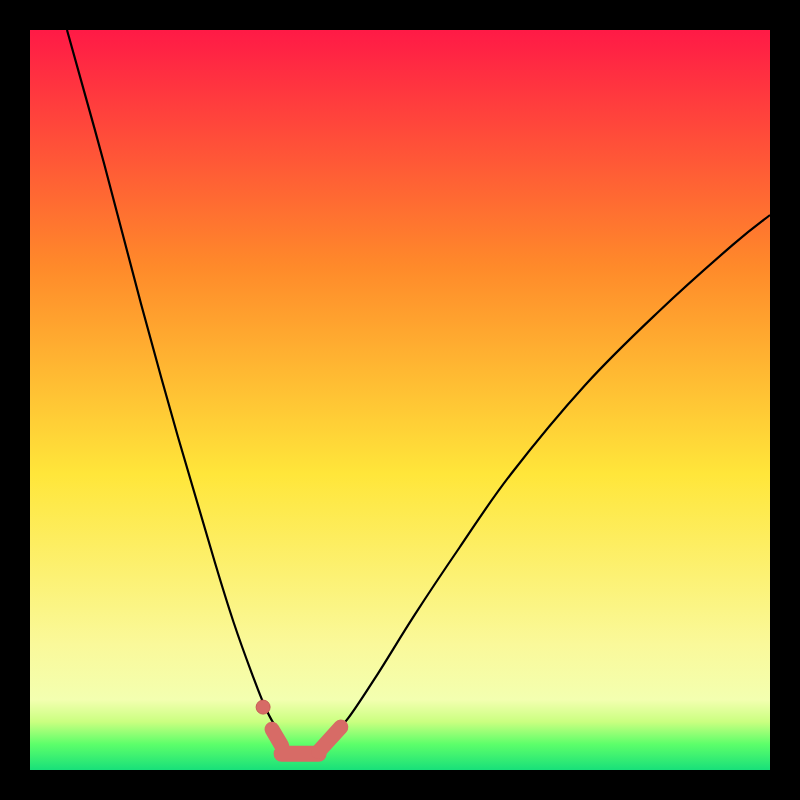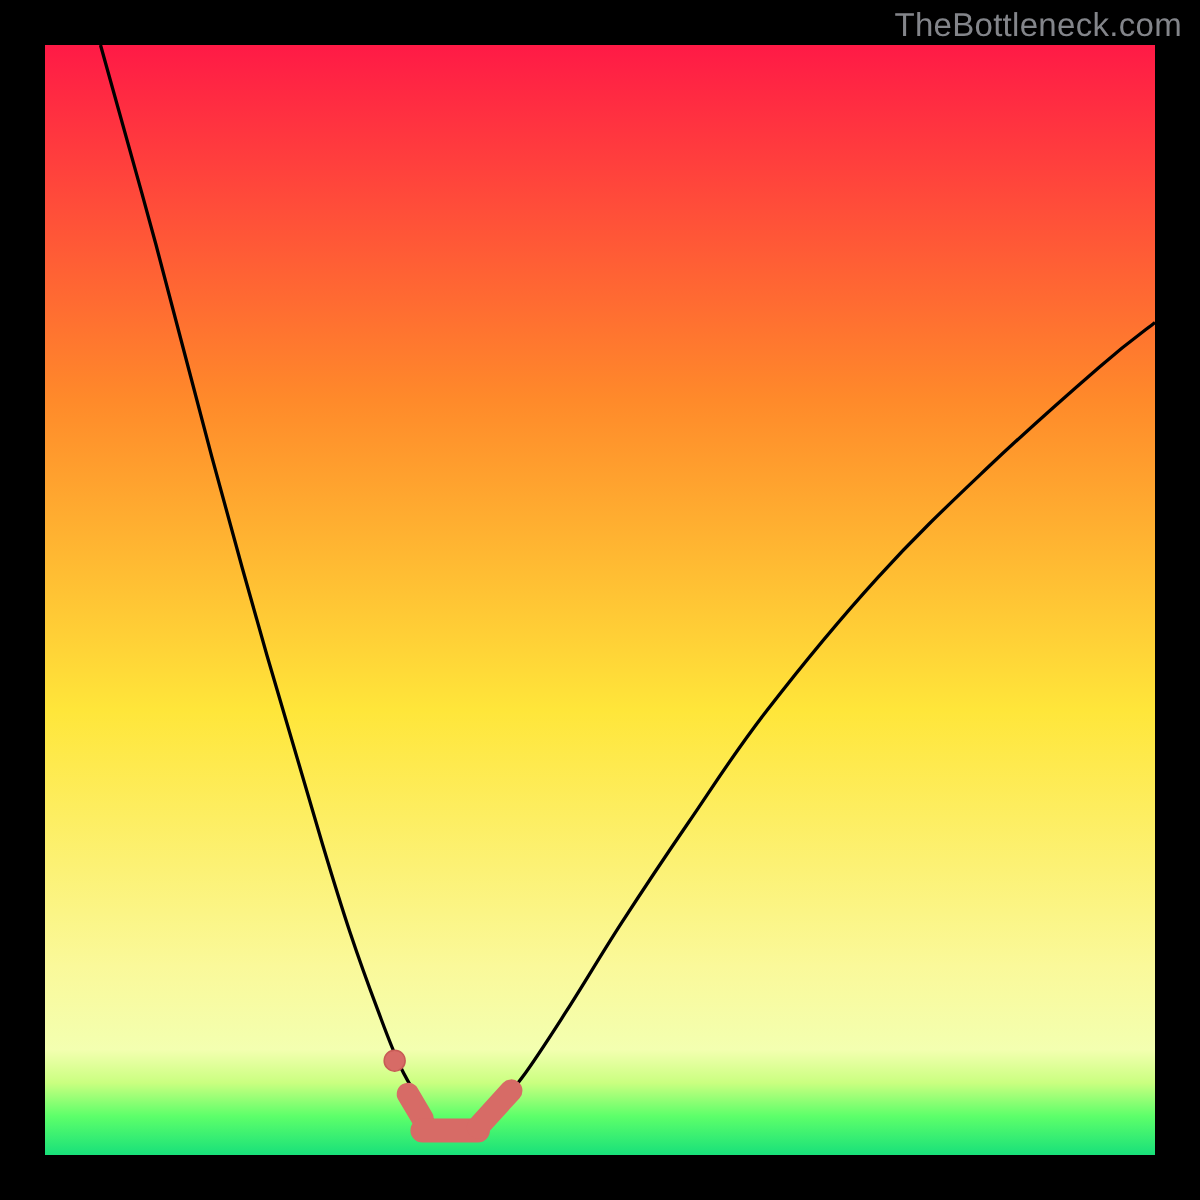--- a/index.html
+++ b/index.html
@@ -53,14 +53,13 @@
 
     <path id="curve-path" fill="none" stroke-width="2.2" d="M 67 30 C 73.66 53.976000000000006, 90.68 113.91600000000005, 104 163.20000000000005 C 117.32 212.48400000000004, 127.68 254.51600000000002, 141 303.8 C 154.32 353.084, 164.68 390.38, 178 437 C 191.32 483.62, 205.01 529.5, 215 562.8 C 224.99 596.0999999999999, 226.84000000000003 602.02, 233.50000000000003 622 C 240.16000000000003 641.98, 246.006 657.8159999999999, 252 673.8 C 257.99399999999997 689.784, 261.472 699.478, 266.8 710.8 C 272.12800000000004 722.122, 277.60400000000004 730.0400000000001, 281.6 736.7 C 285.596 743.36, 286.336 744.4699999999999, 289 747.8 C 291.664 751.13, 293.736 753.6016000000001, 296.4 755.2 C 299.06399999999996 756.7984, 301.136 756.68, 303.8 756.68 C 306.464 756.68, 307.204 757.4644000000001, 311.2 755.2 C 315.19599999999997 752.9356, 319.34 750.76, 326 744.1 C 332.66 737.44, 338.876 730.854, 348.2 718.2 C 357.524 705.546, 365.81199999999995 692.448, 377.79999999999995 673.8 C 389.78799999999995 655.1519999999999, 400.148 637.244, 414.8 614.6 C 429.452 591.956, 441.884 573.308, 459.2 548 C 476.51599999999996 522.692, 488.356 503.304, 511 474 C 533.644 444.696, 558.36 414.504, 585 385.2 C 611.64 355.89599999999996, 632.36 336.508, 659 311.2 C 685.64 285.892, 713.02 261.916, 733 244.60000000000002 C 752.98 227.28400000000002, 763.34 220.328, 770 215" stroke="#000000"></path>
 
     <g id="markers">
         <circle cx="263.1" cy="707.1" r="7" fill="#d76b66" stroke="#c75b56" stroke-width="1"></circle>
         <line x1="271.98" y1="729.3" x2="281.6" y2="745.58" stroke="#d76b66" stroke-width="15" stroke-linecap="round"></line>
         <line x1="281.6" y1="753.72" x2="318.6" y2="753.72" stroke="#d76b66" stroke-width="16" stroke-linecap="round"></line>
         <line x1="318.6" y1="751.5" x2="340.8" y2="727.08" stroke="#d76b66" stroke-width="15" stroke-linecap="round"></line>
       </g>
   </svg>
-  <div class="watermark">TheBottleneck.com</div>
 </div>
 
 </body></html>

